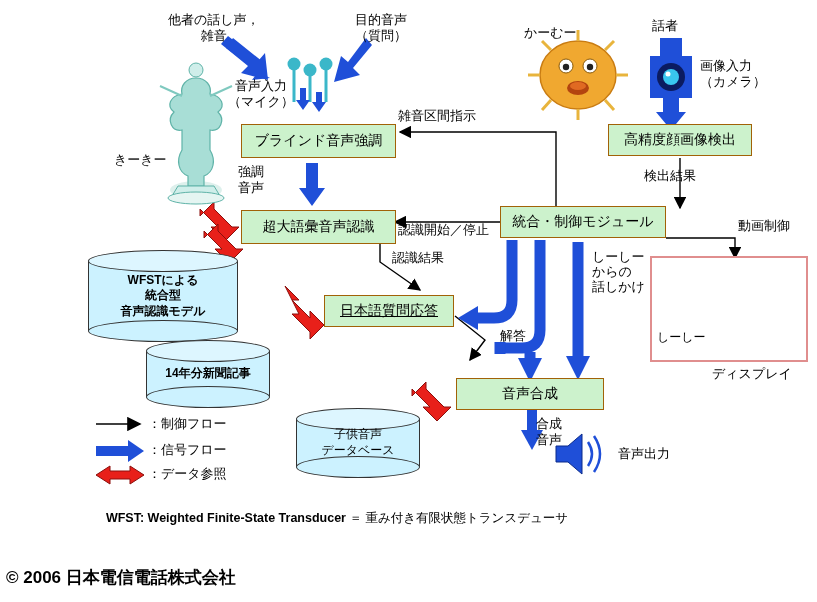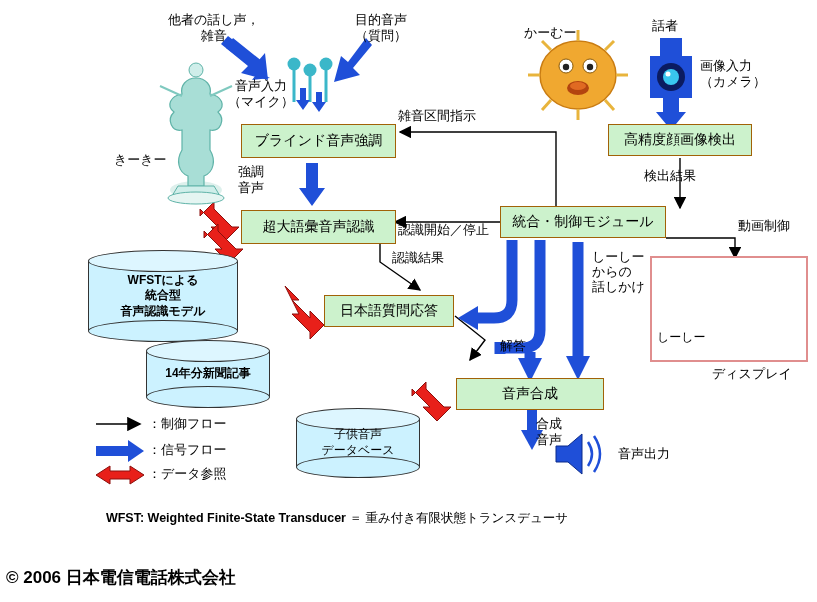--- a/index.html
+++ b/index.html
@@ -272,33 +272,33 @@
   <div class="lbl" style="left:524px; top:25px;">かーむー</div>
   <div class="lbl" style="left:652px; top:18px;">話者</div>
   <div class="lbl" style="left:700px; top:58px;">画像入力
 （カメラ）</div>
 
   <div class="lbl" style="left:398px; top:108px;">雑音区間指示</div>
   <div class="lbl" style="left:238px; top:164px; text-align:center;">強調
 音声</div>
   <div class="lbl" style="left:398px; top:188px;margin-top:34px;">認識開始／停止</div>
   <div class="lbl" style="left:392px; top:250px;">認識結果</div>
-  <div class="lbl" style="left:500px; top:338px;">解答</div>
+  <div class="lbl" style="left:500px; top:328px;">解答</div>
   <div class="lbl" style="left:644px; top:168px;">検出結果</div>
   <div class="lbl" style="left:738px; top:218px;">動画制御</div>
   <div class="lbl" style="left:592px; top:250px; width:16px; line-height:1.15;">しーしー
 からの
 話しかけ</div>
   <div class="lbl" style="left:536px; top:416px; text-align:center;">合成
 音声</div>
   <div class="lbl" style="left:618px; top:446px;">音声出力</div>
 
   <div class="box" style="left:241px; top:124px; width:155px; height:34px;">ブラインド音声強調</div>
   <div class="box" style="left:241px; top:210px; width:155px; height:34px;font-family:Liberation Serif, serif;">超大語彙音声認識</div>
-  <div class="box" style="left:324px; top:295px; width:130px; height:32px;">日本語質問応答</div>
+  <div class="box" style="left:324px; top:295px; width:130px; height:32px;text-decoration:underline;">日本語質問応答</div>
   <div class="box" style="left:456px; top:378px; width:148px; height:32px;">音声合成</div>
   <div class="box" style="left:608px; top:124px; width:144px; height:32px;">高精度顔画像検出</div>
   <div class="box" style="left:500px; top:206px; width:166px; height:32px;">統合・制御モジュール</div>
 
   <div class="cyl" style="left:88px; top:250px; width:122px; height:92px;padding-left:28px;">
     <div class="cyl-body"></div>
     <div class="cyl-bot"></div>
     <div class="cyl-top"></div>
     <div class="cyl-text bold">WFSTによる
 統合型

